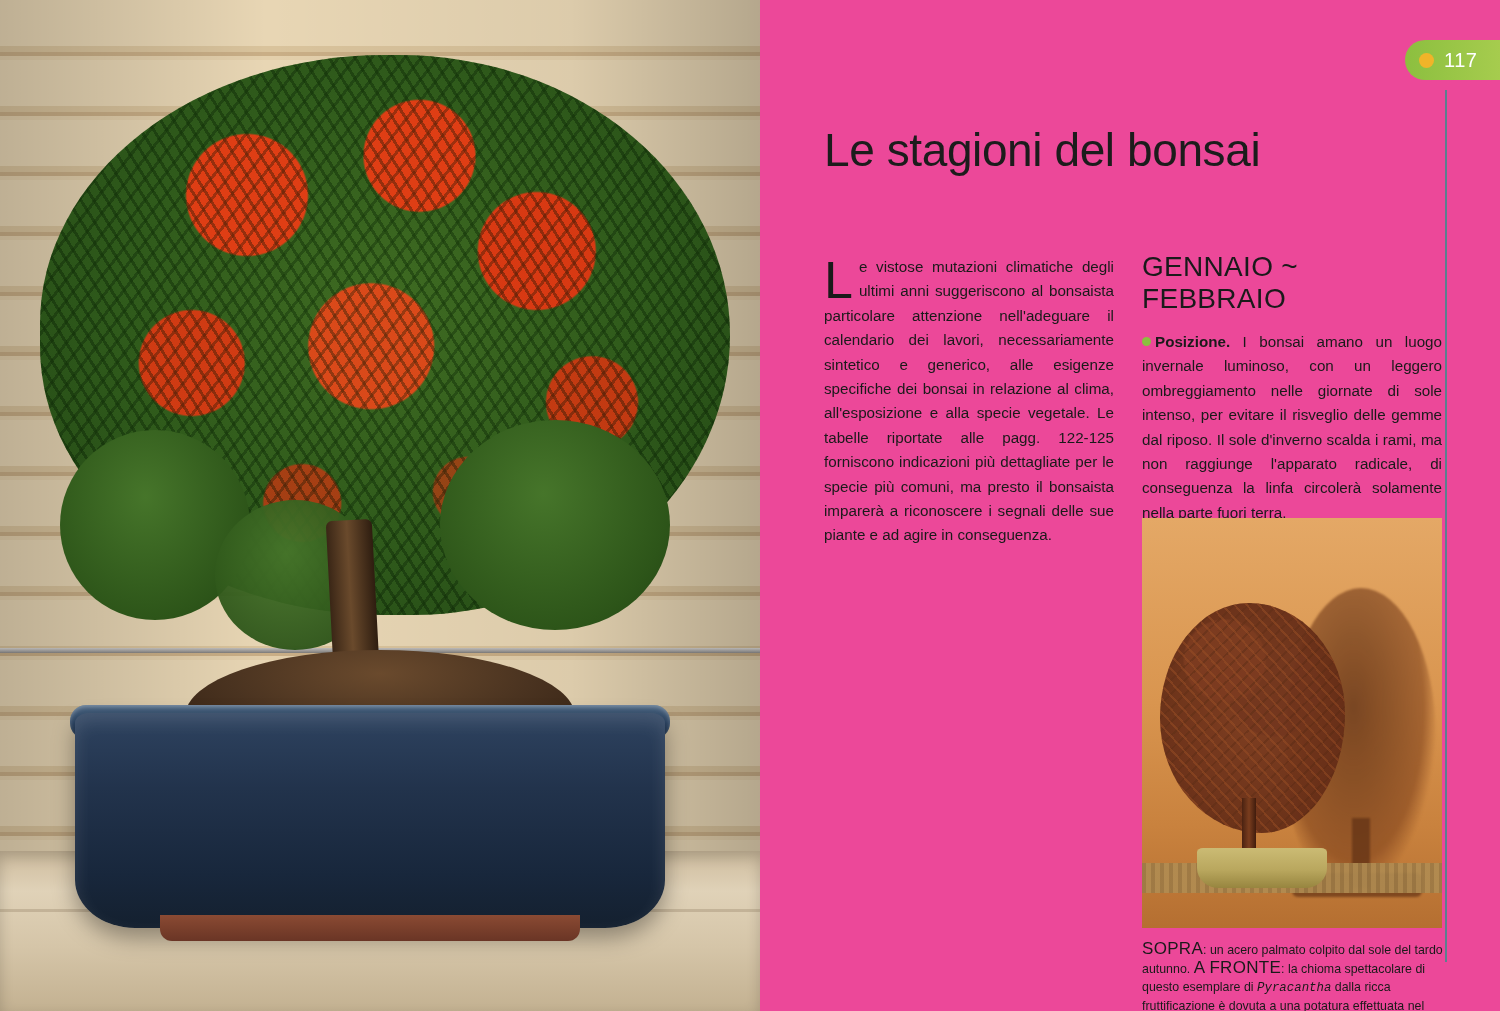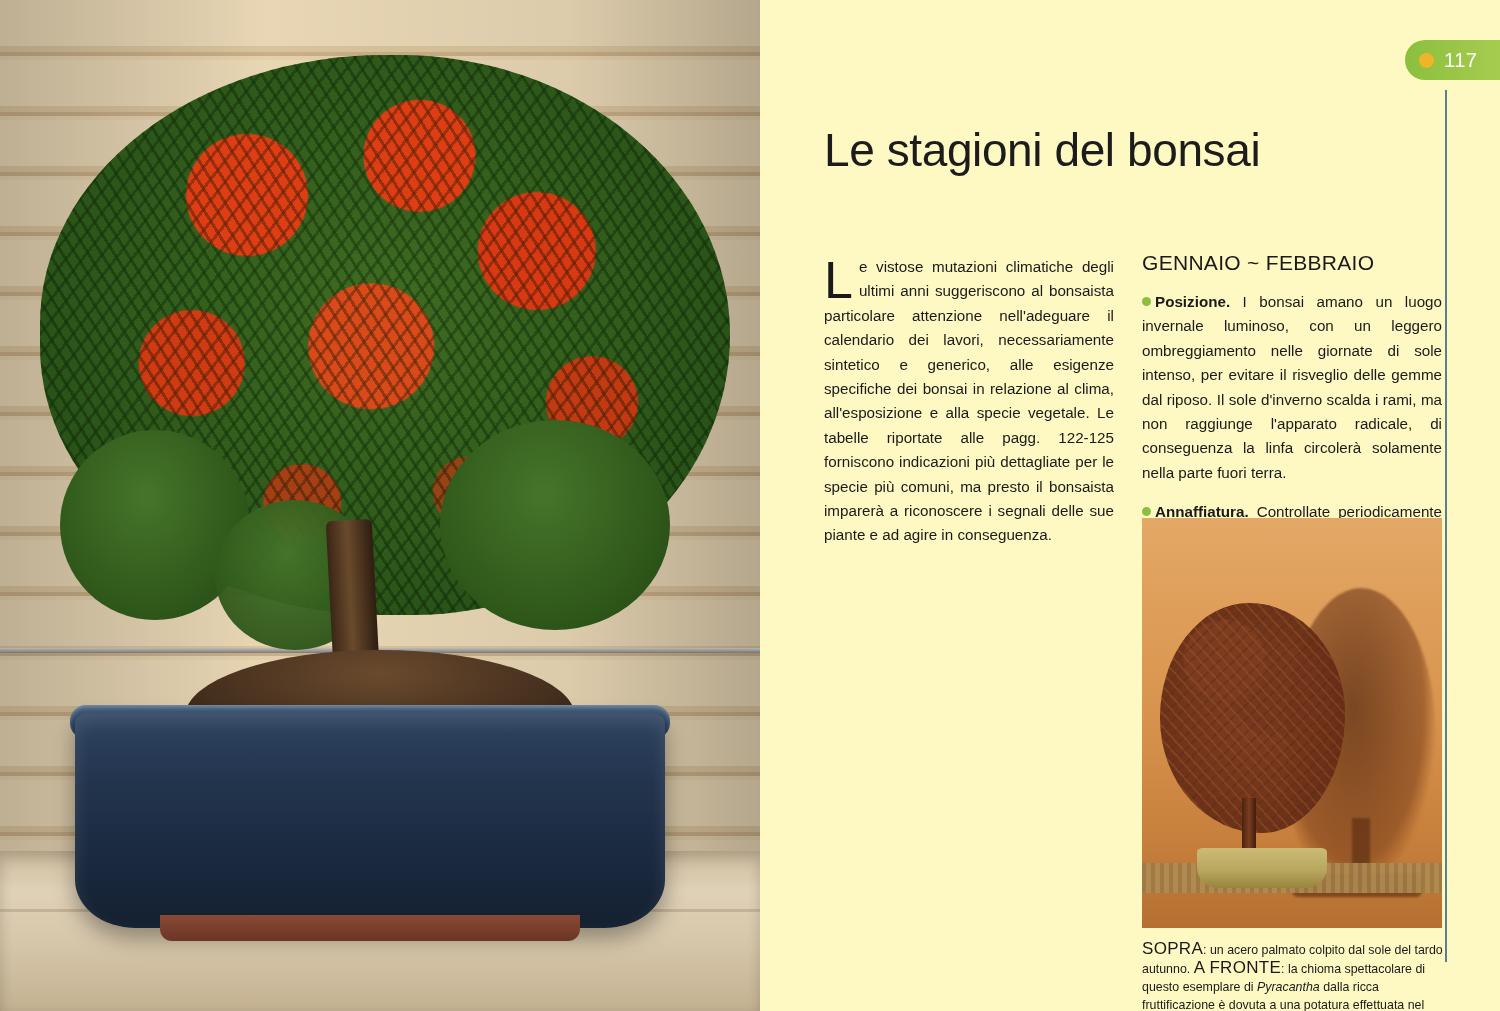--- a/index.html
+++ b/index.html
@@ -161,21 +161,21 @@
   .fl2 { left: 440px; top: 420px; width: 230px; height: 210px; }
   .fl3 { left: 215px; top: 500px; width: 160px; height: 150px; opacity:.95; }
 
   
   .right-page {
     position: absolute;
     left: 760px;
     top: 0;
     width: 740px;
     height: 1011px;
-    background: #fef9c3;
+    background: #ec4899;
   }
   .page-tab {
     position: absolute;
     right: 0;
     top: 40px;
     width: 95px;
     height: 40px;
     background: linear-gradient(to right, #8cbf3f 0%, #a6cc4e 100%);
     border-radius: 20px 0 0 20px;
     display: flex;
@@ -246,21 +246,21 @@
   }
 
   .col-right {
     position: absolute;
     left: 382px;
     top: 251px;
     width: 300px;
     color: #1a1a1a;
   }
   .month-head {
-    font-size: 21px;
+    font-size: 28px;
     letter-spacing: .3px;
     color: #1a1a1a;
     margin-bottom: 9px;
   }
   .para {
     font-size: 15.2px;
     line-height: 24.4px;
     text-align: justify;
     margin: 15px 0 14px 0;
   }
@@ -367,21 +367,21 @@
   .caption {
     position: absolute;
     left: 382px;
     top: 940px;
     width: 302px;
     font-size: 12.4px;
     line-height: 18px;
     color: #1a1a1a;
   }
   .sc { font-variant: small-caps; font-size: 17px; letter-spacing: .3px; }
-  .it { font-style: italic; }
+  .it { font-style: italic; font-family: Liberation Mono, monospace; }
 </style>
 </head>
 <body>
 
 <div class="spread">
 
   <div class="left-page">
     <div class="wood-bg"></div>
     <div class="wire"></div>
     <div class="table-surface"></div>

